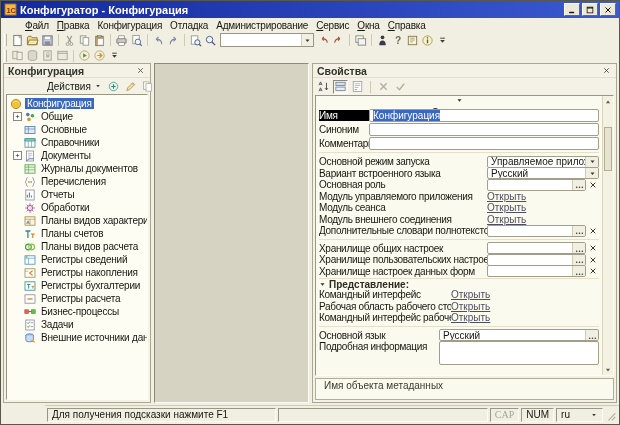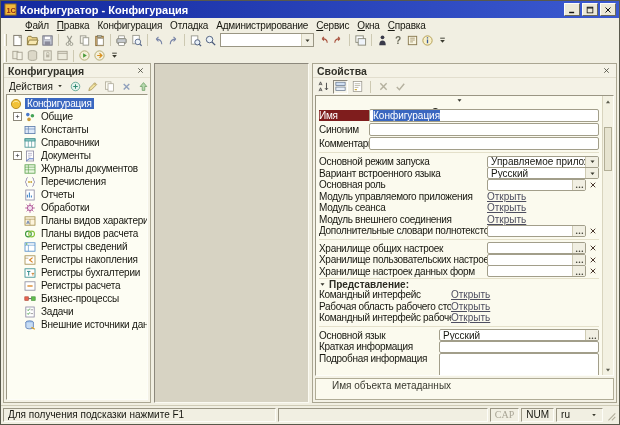--- a/index.html
+++ b/index.html
@@ -36,21 +36,21 @@
   .main{flex:1;display:flex;padding:0 2px 2px;min-height:0;}
   .panel{display:flex;flex-direction:column;border:1px solid #aaa692;background:#f4f2e6;min-height:0;}
   .left-panel{width:148px;flex:none;}
   .mdi{flex:1;margin:0 3px;background:#d7d3c3;border:1px solid;border-color:#8c887c #fbfaf2 #fbfaf2 #8c887c;}
   .right-panel{width:305px;flex:none;}
   .panel-header{height:14px;flex:none;display:flex;align-items:center;padding:0 4px;gap:2px;
     font-weight:bold;font-size:10.5px;color:#33332b;border-bottom:1px solid #e2dece;}
   .panel-header .spacer{flex:1;}
   .phx{width:12px;height:12px;display:flex;align-items:center;justify-content:center;}
   
-  .actions-bar{height:16px;flex:none;display:flex;align-items:center;padding:0 2px;gap:1px;}
+  .actions-bar{height:16px;flex:none;display:flex;align-items:center;padding:0 2px;gap:1px;margin-left:38px;}
   .actions-label{display:flex;align-items:center;gap:3px;padding:0 3px;font-size:10px;white-space:nowrap;}
   .abtn{width:16px;height:14px;flex:none;display:flex;align-items:center;justify-content:center;}
   
   .tree{flex:1;margin:0 2px 2px;background:#fdfdf3;border:1px solid;border-color:#9a9684 #fdfdf8 #fdfdf8 #9a9684;
     overflow:hidden;padding:2px 0;font-size:10px;letter-spacing:-0.2px;}
   .tree-row{height:13px;display:flex;align-items:center;white-space:nowrap;}
   .tree-row.root{padding-left:3px;}
   .tree-row.child{padding-left:4px;text-align:right;}
   .tw{width:13px;flex:none;display:flex;align-items:center;justify-content:center;}
   .expander{width:9px;height:9px;border:1px solid #8c887a;background:#fff;display:flex;align-items:center;justify-content:center;}
@@ -70,36 +70,36 @@
     border-top:1px solid #e4e0ca;margin-top:1px;color:#2b2b22;}
   .prop-section:first-child{border-top:none;margin-top:0;flex-direction:column;}
   .prop-row{height:11.5px;display:flex;align-items:center;}
   .prop-row.basic{height:14px;}
   .prop-gap{height:6px;position:relative;}
   .prop-gap:after{content:"";position:absolute;left:0;right:0;top:2px;border-top:1px solid #e4e0ca;}
   .prop-label{flex:none;width:168px;font-size:10px;letter-spacing:-0.3px;white-space:nowrap;overflow:hidden;}
   .basic>.prop-label{width:50px;}
   .narrow>.prop-label{width:132px;}
   .mid>.prop-label{width:120px;}
-  .prop-row.selected>.prop-label{background:#7f1d1d;color:#fff;}
+  .prop-row.selected>.prop-label{background:#000000;color:#fff;}
   .prop-field{flex:1;height:12px;min-width:0;background:#fff;border:1px solid #a29e8a;border-radius:2px;
     display:flex;align-items:center;font-size:10px;overflow:hidden;}
   .basic .prop-field{height:13px;}
   .pf-value{flex:1;padding:0 3px;white-space:nowrap;overflow:hidden;min-width:0;}
   .pf-value .sel{background:#3a67c0;color:#fff;}
   .pf-btn{flex:none;width:13px;align-self:stretch;background:#f1efe2;border-left:1px solid #cfcbb4;
     display:flex;align-items:center;justify-content:center;}
   .px-btn{flex:none;width:12px;height:12px;margin-left:1px;display:flex;align-items:center;justify-content:center;}
   .prop-link{font-size:10px;color:#4e4e60;text-decoration:underline;cursor:pointer;}
   .prop-row.textarea-row{height:24px;align-items:flex-start;}
   .textarea-row .prop-field{height:24px;}
   .desc-panel{flex:none;height:22px;margin:2px;border:1px solid #b0ac96;background:#fbfaee;
-    padding:1px 16px;font-size:10px;color:#3a3a30;}
+    padding:1px 8px;font-size:10px;color:#3a3a30;}
   
-  .statusbar{height:19px;flex:none;display:flex;align-items:center;gap:2px;padding:1px 2px 2px;border-top:1px solid #cfcbb6;}
+  .statusbar{height:19px;flex:none;display:flex;align-items:center;gap:2px;padding:1px 2px 2px;border-top:1px solid #cfcbb6;margin-left:44px;}
   .scell{height:14px;border:1px solid;border-color:#9a9684 #fdfdf8 #fdfdf8 #9a9684;
     display:flex;align-items:center;padding:0 4px;font-size:10px;white-space:nowrap;overflow:hidden;}
   .scell.hint{flex:1;}
   .scell.spacer2{width:210px;flex:none;}
   .scell.cap{color:#a8a494;font-family:Liberation Serif, serif;}
   .scell.lang{gap:20px;}
   .grip{width:12px;height:14px;flex:none;display:flex;align-items:flex-end;justify-content:flex-end;}
 </style>
 </head>
 <body>
@@ -421,21 +421,21 @@
             <span class="tlabel">Общие</span>
           </div>
           <div class="tree-row child">
             <span class="tw"></span>
             <span class="ticon">
               <svg viewBox="0 0 12 12" width="12" height="12">
                 <rect x="1" y="2.4" width="10" height="7.2" fill="#dfeafa" stroke="#5878a8" stroke-width="0.8"></rect>
                 <path d="M1 5h10M4.4 2.4v7.2" stroke="#5878a8" stroke-width="0.6"></path>
               </svg>
             </span>
-            <span class="tlabel">Константы</span>
+            <span class="tlabel">Основные</span>
           </div>
           <div class="tree-row child">
             <span class="tw"></span>
             <span class="ticon">
               <svg viewBox="0 0 12 12" width="12" height="12">
                 <rect x="1" y="1.8" width="10" height="8.4" fill="#fff" stroke="#3f8e8e" stroke-width="0.8"></rect>
                 <rect x="1" y="1.8" width="10" height="2.2" fill="#8fd0c8" stroke="#3f8e8e" stroke-width="0.8"></rect>
                 <path d="M4.3 4v6.2M7.6 4v6.2" stroke="#3f8e8e" stroke-width="0.6"></path>
               </svg>
             </span>
@@ -502,20 +502,30 @@
           <div class="tree-row child">
             <span class="tw"></span>
             <span class="ticon">
               <svg viewBox="0 0 12 12" width="12" height="12">
                 <rect x="1" y="1.8" width="10" height="8.4" fill="#fdf4dc" stroke="#a08a48" stroke-width="0.8"></rect>
                 <path d="M1 4.2h10M6 4.2v6" stroke="#a08a48" stroke-width="0.6"></path>
                 <path d="M2.6 8.8 4 5.8l1.4 3M3 8h2" stroke="#4868a8" stroke-width="0.7" fill="none"></path>
               </svg>
             </span>
             <span class="tlabel">Планы видов характеристик</span>
+          </div>
+          <div class="tree-row child">
+            <span class="tw"></span>
+            <span class="ticon">
+              <svg viewBox="0 0 12 12" width="12" height="12">
+                <path d="M1.4 3h5M3.9 3v7" stroke="#2e8a8a" stroke-width="1.3"></path>
+                <path d="M6.8 6h4M8.8 6v4" stroke="#c87c28" stroke-width="1.1"></path>
+              </svg>
+            </span>
+            <span class="tlabel">Планы счетов</span>
           </div>
           <div class="tree-row child">
             <span class="tw"></span>
             <span class="ticon">
               <svg viewBox="0 0 12 12" width="12" height="12">
                 <circle cx="4.4" cy="6" r="2.9" fill="none" stroke="#3f9a3f" stroke-width="1.1"></circle>
                 <circle cx="7.6" cy="6" r="2.9" fill="none" stroke="#86c440" stroke-width="1.1"></circle>
               </svg>
             </span>
             <span class="tlabel">Планы видов расчета</span>
@@ -820,26 +830,20 @@
               <span class="prop-label">Основной язык</span>
               <span class="prop-field">
                 <span class="pf-value"><span>Русский</span></span>
                 <span class="pf-btn">
                   <svg viewBox="0 0 14 14" width="11" height="11">
                     <circle cx="3.4" cy="10.4" r="1" fill="#3a3a30"></circle>
                     <circle cx="7" cy="10.4" r="1" fill="#3a3a30"></circle>
                     <circle cx="10.6" cy="10.4" r="1" fill="#3a3a30"></circle>
                   </svg>
                 </span>
-              </span>
-            </div>
-            <div class="prop-row mid">
-              <span class="prop-label">Краткая информация</span>
-              <span class="prop-field">
-                <span class="pf-value"><span></span></span>
               </span>
             </div>
             <div class="prop-row mid textarea-row">
               <span class="prop-label">Подробная информация</span>
               <span class="prop-field">
                 <span class="pf-value"><span></span></span>
               </span>
             </div>
           </div>
         <div class="vscroll">

